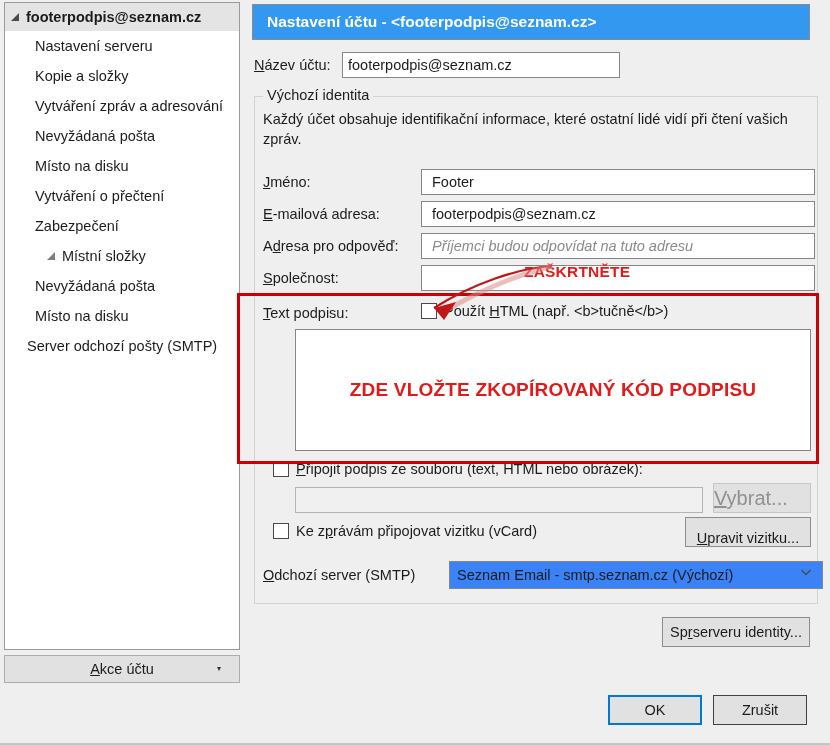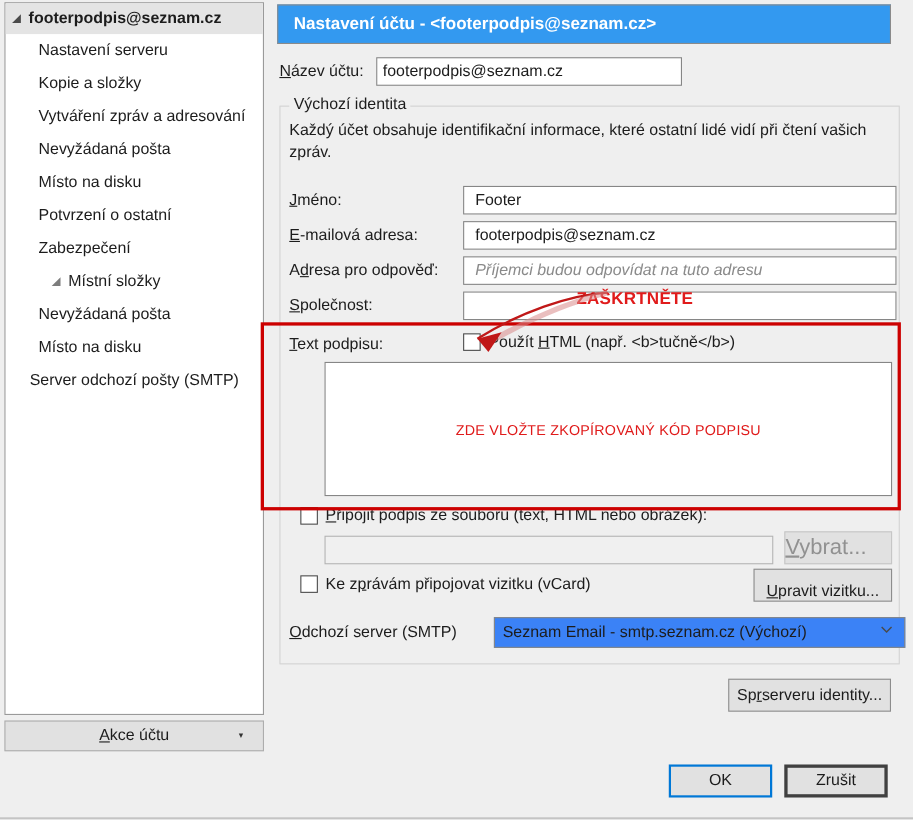--- a/index.html
+++ b/index.html
@@ -208,22 +208,22 @@
     padding: 4px;
   }
   #signature-hint {
     position: absolute;
     left: 40px; top: 232px;
     width: 516px; height: 122px;
     display: flex;
     align-items: center;
     justify-content: center;
     color: #e01b1b;
-    font-size: 13px;
-    font-weight: normal;
+    font-size: 19px;
+    font-weight: bold;
     letter-spacing: 0.2px;
     pointer-events: none;
     text-align: center;
   }
 
   #attach-file-row {
     position: absolute;
     left: 18px; top: 364px;
     display: flex; align-items: center;
   }
@@ -311,21 +311,21 @@
     font-size: 14.5px;
     color: #1c1c1c;
     display: flex; align-items: center; justify-content: center;
     cursor: default;
   }
   #cancel-button {
     position: absolute;
     left: 465px; top: 695px;
     width: 94px; height: 30px;
     background: #e1e1e1;
-    border: 3px solid #404040;
+    border: 1px solid #404040;
     font-size: 14.5px;
     color: #1c1c1c;
     display: flex; align-items: center; justify-content: center;
     cursor: default;
   }
 
   
   #annotation-box {
     position: absolute;
     left: 237px; top: 293px;
@@ -371,21 +371,21 @@
     <div class="tree-row child">
       <span class="tree-label">Vytváření zpráv a adresování</span>
     </div>
     <div class="tree-row child">
       <span class="tree-label">Nevyžádaná pošta</span>
     </div>
     <div class="tree-row child">
       <span class="tree-label">Místo na disku</span>
     </div>
     <div class="tree-row child">
-      <span class="tree-label">Potvrzení o ostatní</span>
+      <span class="tree-label">Vytváření o přečtení</span>
     </div>
     <div class="tree-row child">
       <span class="tree-label">Zabezpečení</span>
     </div>
 
     <div class="tree-row group">
       <span class="tri dim"></span>
       <span class="tree-label">Místní složky</span>
     </div>
     <div class="tree-row child">

